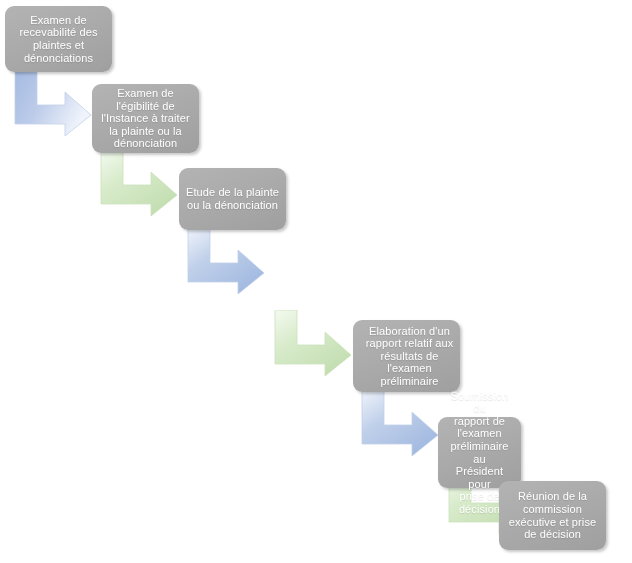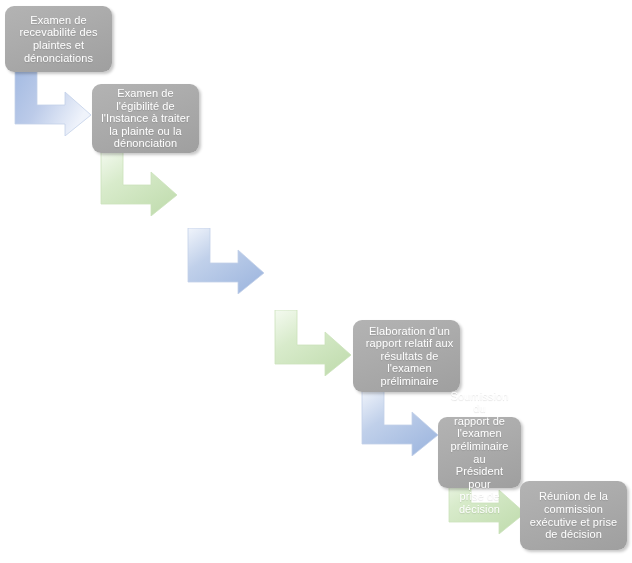--- a/index.html
+++ b/index.html
@@ -142,39 +142,43 @@
   </div>
 
   <div class="node" style="left:92px; top:84px; width:107px; height:69px;">
     <span class="node-label">Examen de
 l'égibilité de
 l'Instance à traiter
 la plainte ou la
 dénonciation</span>
   </div>
 
+  <div class="node" style="left:179px; top:168px; width:107px; height:62px;">
+    <span class="node-label">Etude de la plainte
+ou la dénonciation</span>
+  </div>
 
 
   <div class="node" style="left:353px; top:320px; width:107px; height:72px;padding-left:12px;">
     <span class="node-label">Elaboration d'un
 rapport relatif aux
 résultats de
 l'examen
 préliminaire</span>
   </div>
 
   <div class="node" style="left:438px; top:417px; width:83px; height:71px;">
     <span class="node-label">Soumission du
 rapport de
 l'examen
 préliminaire au
 Président pour
 prise de décision</span>
   </div>
 
-  <div class="node" style="left:520px; top:481px; width:107px; height:69px;">
+  <div class="node" style="left:499px; top:481px; width:107px; height:69px;">
     <span class="node-label">Réunion de la
 commission
 exécutive et prise
 de décision</span>
   </div>
 
 </div>
 
 </body></html>

